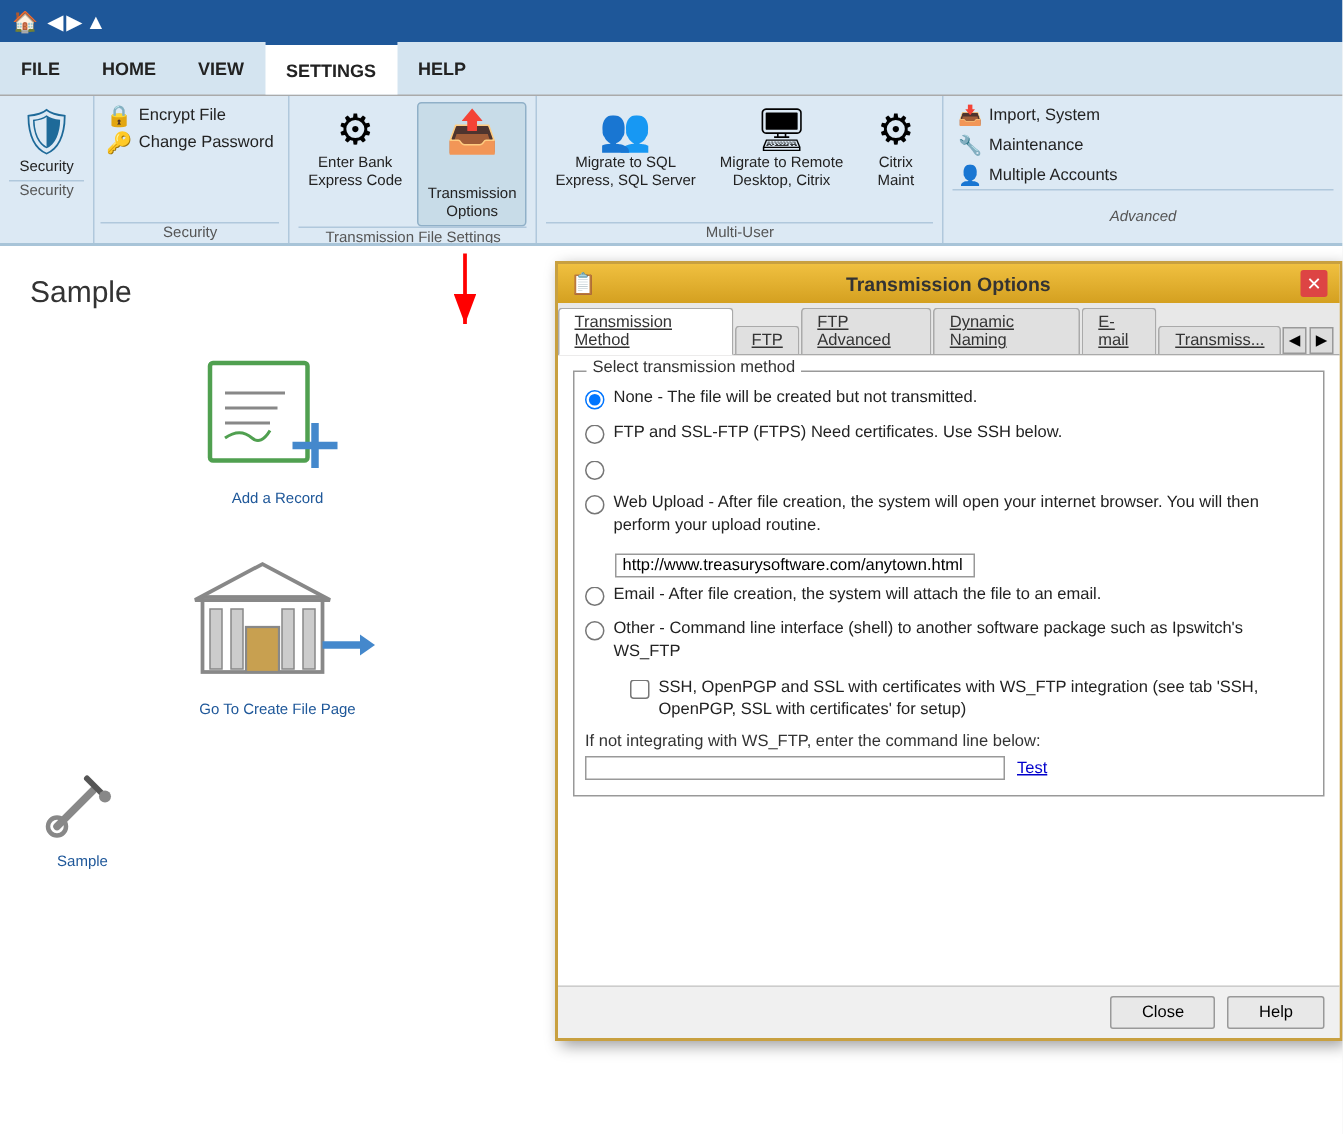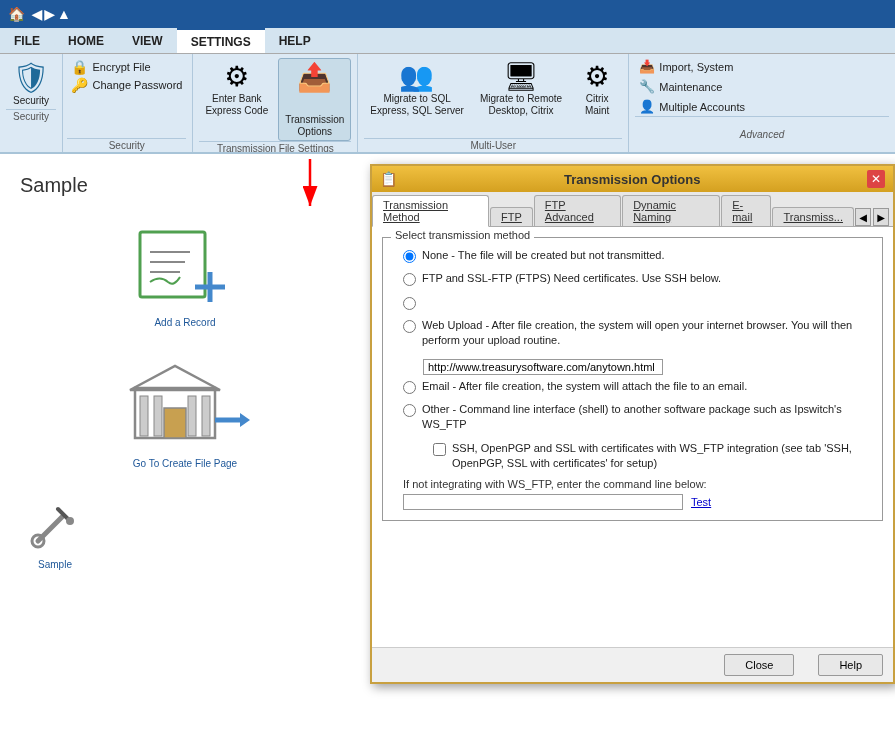--- a/index.html
+++ b/index.html
@@ -16,21 +16,21 @@
     }
     .title-bar-icon { color: white; font-size: 14px; }
     .title-bar-nav { display: flex; gap: 2px; }
     .title-bar-nav span { color: white; font-size: 14px; cursor: pointer; }
 
     
     .menu-bar {
       background: #d4e4f0;
       display: flex;
       align-items: center;
-      height: 26px;
+      height: 36px;
       border-bottom: 1px solid #aaa;
       text-align: center;
     }
     .menu-bar-item {
       padding: 4px 14px;
       font-size: 12px;
       font-weight: bold;
       cursor: pointer;
       color: #222;
       height: 100%;
@@ -179,21 +179,21 @@
 
     
     .modal-content {
       padding: 10px;
       flex: 1;
       background: white;
       overflow-y: auto;
     }
     .modal-section-box {
       border: 1px solid #999;
-      padding: 10px 20px;
+      padding: 10px 7px;
       margin-bottom: 8px;
       position: relative;
     }
     .modal-section-title {
       position: absolute;
       top: -9px;
       left: 8px;
       background: white;
       padding: 0 4px;
       font-size: 11px;
@@ -238,21 +238,21 @@
       padding: 1px 4px;
       border: 1px solid #999;
     }
     .test-link { color: #0000cc; text-decoration: underline; cursor: pointer; font-size: 11px; text-align: center; }
 
     
     .modal-footer {
       display: flex;
       justify-content: flex-end;
       padding: 6px 10px;
-      gap: 24px;
+      gap: 8px;
       background: #f0f0f0;
       border-top: 1px solid #ccc;
     }
     .modal-btn {
       padding: 4px 20px;
       font-size: 11px;
       cursor: pointer;
       background: #e8e8e8;
       border: 1px solid #999;
       border-radius: 2px;

